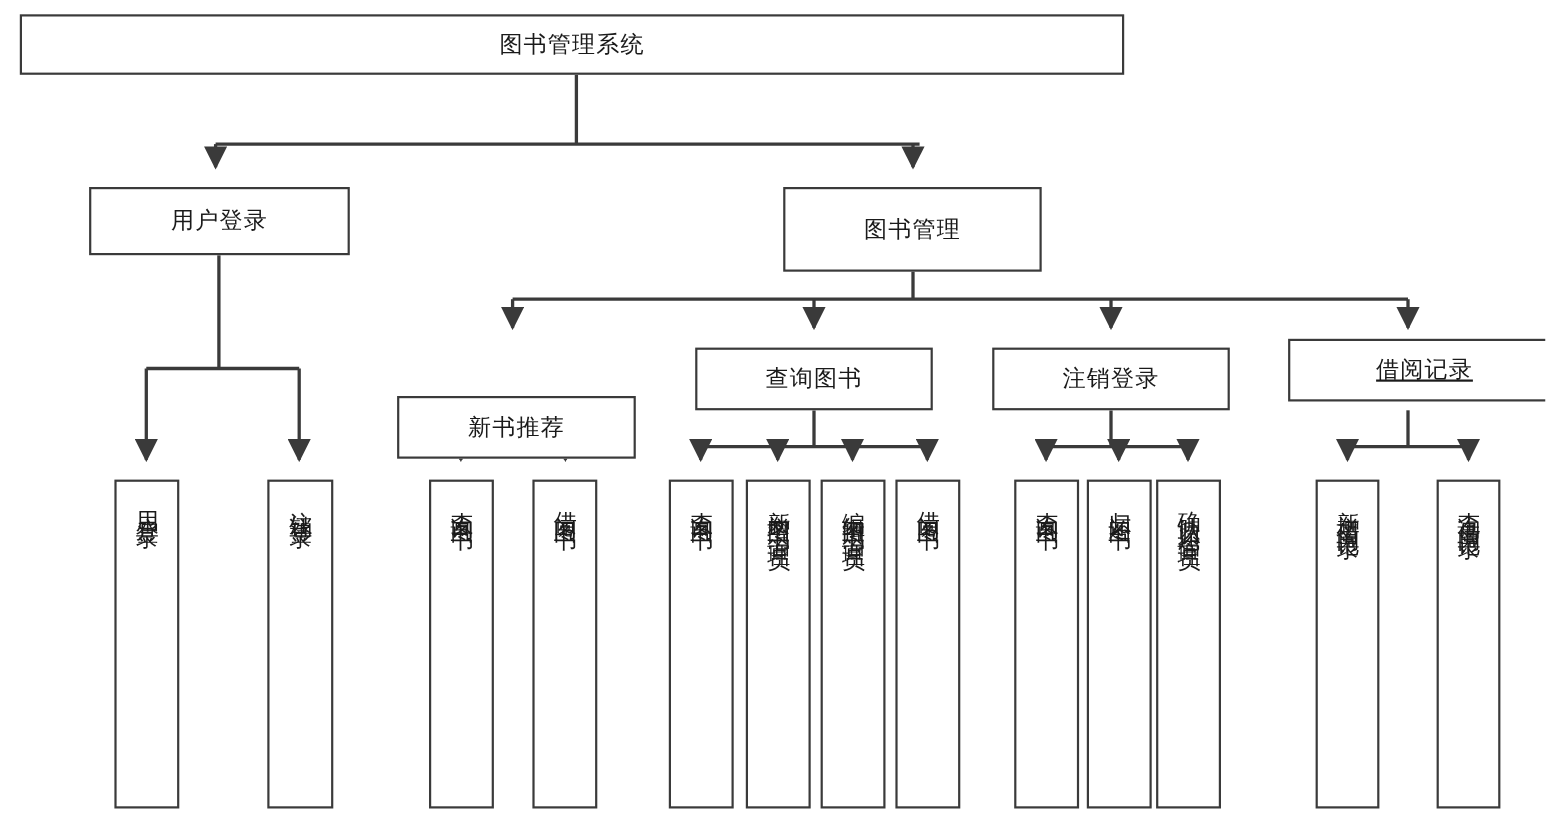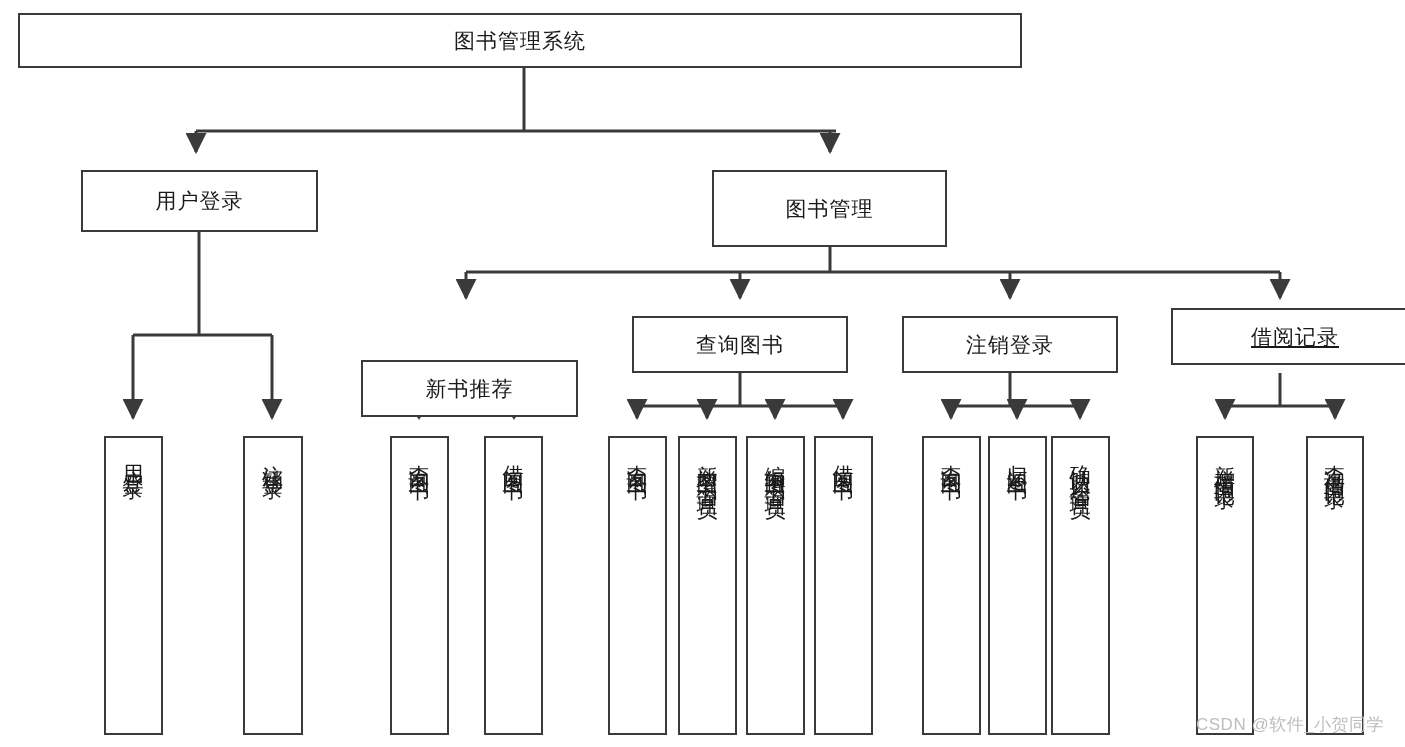--- a/index.html
+++ b/index.html
@@ -172,15 +172,14 @@
         <span class="vlabel">确认归还（管理员）</span>
       </div>
       <div class="node vertical" style="left: 1196px; top: 436px; width: 58px; height: 299px;">
         <span class="vlabel">新增借阅记录</span>
       </div>
       <div class="node vertical" style="left: 1306px; top: 436px; width: 58px; height: 299px;">
         <span class="vlabel">查询借阅记录</span>
       </div>
     </div>
 
-  <div class="watermark" style="left: 1196px; top: 713px;">CSDN @软件_小贺同学</div>
 
 </div>
 
 </body></html>

